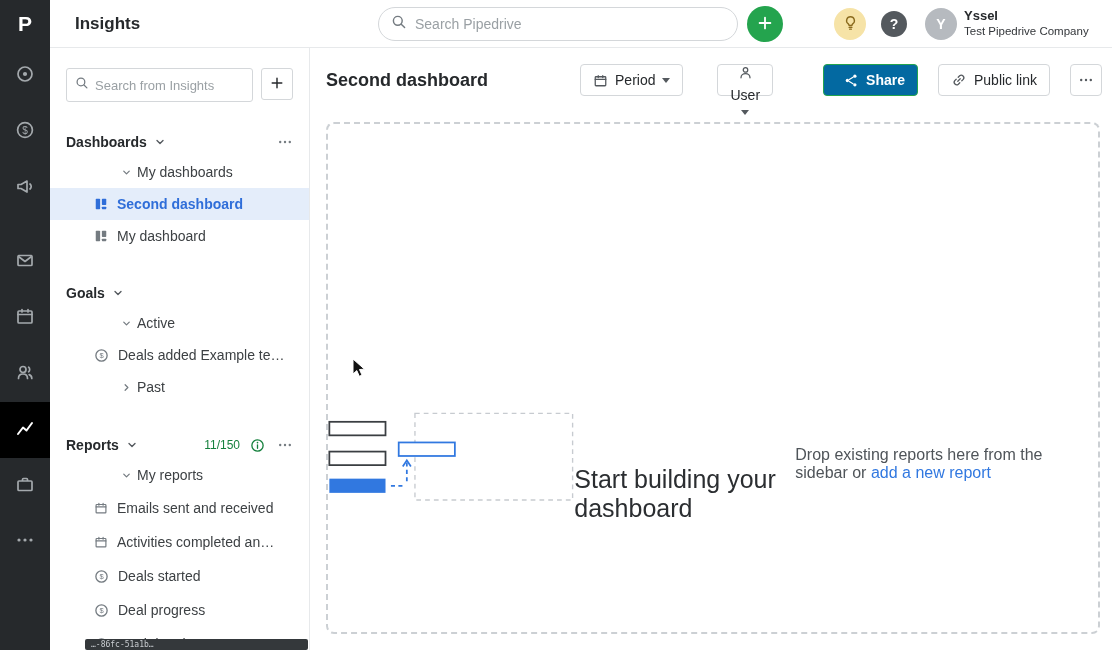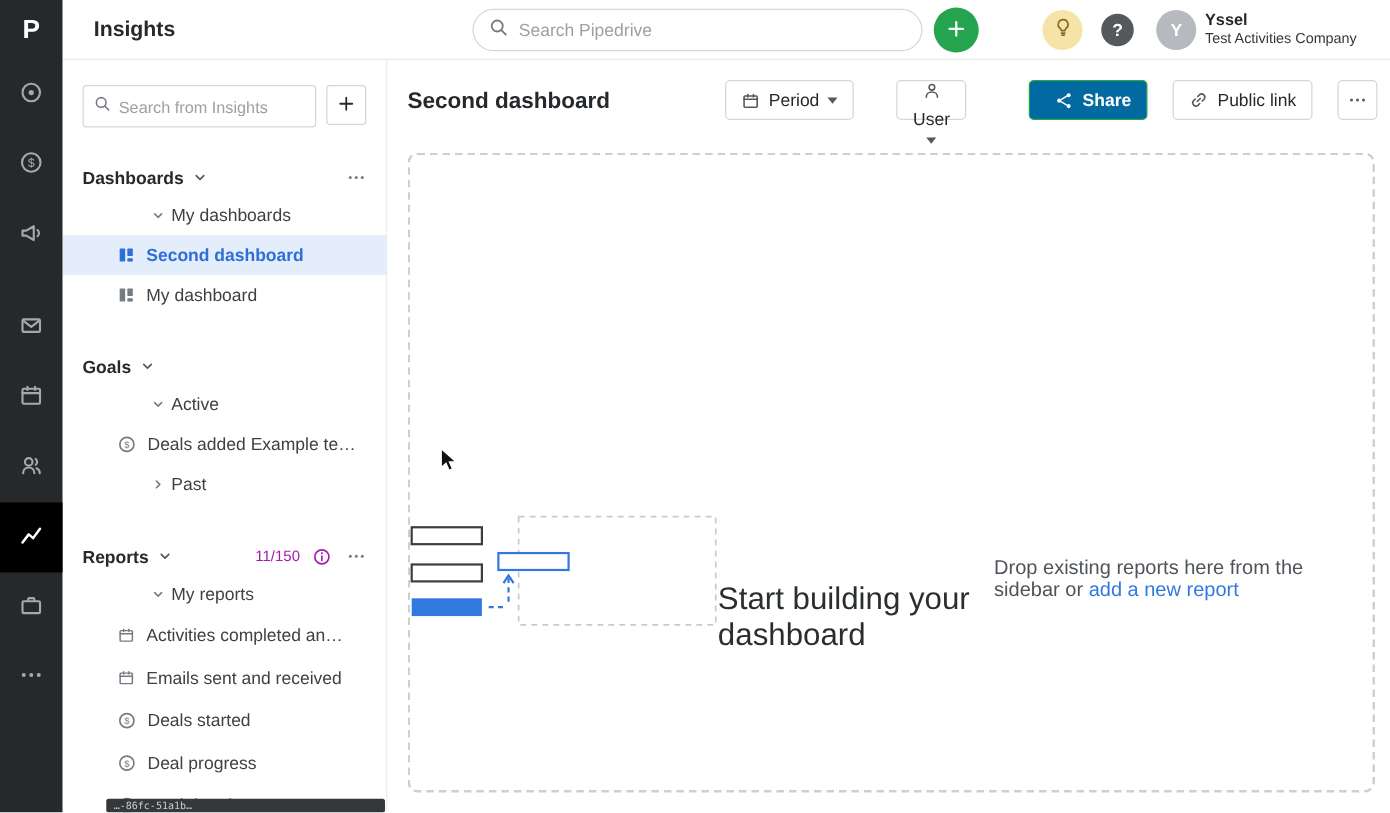--- a/index.html
+++ b/index.html
@@ -49,21 +49,21 @@
   .sb-search { flex:1; height:32px; border:1px solid #d4d7da; border-radius:3px;
     display:flex; align-items:center; gap:6px; padding:16px 8px; color:#747b81; }
   .sb-search input { border:none; outline:none; width:100%; font-size:13px;
     font-family:inherit; background:transparent; }
   .sb-search input::placeholder { color:#9aa0a4; }
   .sb-add { width:32px; height:32px; border:1px solid #d4d7da; border-radius:3px; background:#fff;
     color:#26292c; display:flex; align-items:center; justify-content:center; cursor:pointer; }
   .sb-section { display:flex; align-items:center; padding:0 16px; height:28px; cursor:pointer; }
   .sb-section .ttl { font-size:14px; font-weight:700; }
   .sb-section .chev { margin-left:7px; color:#54595e; display:flex; }
-  .sb-section .right { margin-left:auto; display:flex; align-items:center; color:#a21caf; }
+  .sb-section .right { margin-left:auto; display:flex; align-items:center; color:#15803d; }
   .sb-count { font-size:12px; margin-right:10px; }
   .sb-info { margin-right:12px; display:flex; }
   .mt26 { margin-top:26px; } .mt27 { margin-top:27px; } .mt28 { margin-top:28px; }
   .sb-row { display:flex; align-items:center; height:32px; font-size:14px; color:#3d4144;
     cursor:pointer; white-space:nowrap;padding-left:44px; }
   .sb-row.h34 { height:34px; }
   .sb-caret { width:16px; margin-left:24px; margin-right:3px; display:flex; justify-content:center;
     color:#747b81; }
   .sb-row.child { padding-left:44px; }
   .sb-row .icn { display:flex; margin-right:9px; color:#747b81; }
@@ -198,21 +198,21 @@
   <div class="tb-help">
       <span>?</span>
     </div>
 
   <div class="tb-avatar">
       <span>Y</span>
     </div>
 
   <div class="tb-user">
     <div class="name">Yssel</div>
-    <div class="company">Test Activities Company</div>
+    <div class="company">Test Pipedrive Company</div>
   </div>
 </header>
 
 <aside class="sidebar">
 
   <div class="sb-search-row">
     <div class="sb-search">
       <span><svg width="14" height="14" viewBox="0 0 20 20" fill="none" stroke="currentColor" stroke-width="1.8" stroke-linecap="round">
             <circle cx="8.5" cy="8.5" r="5.5"></circle>
             <path d="M12.8 12.8 L17 17"></path>
@@ -348,30 +348,30 @@
     <span class="lbl">My reports</span>
   </div>
 
   <div class="sb-row child h34">
     <span class="icn">
         <svg width="14" height="14" viewBox="0 0 20 20" fill="none" stroke="currentColor" stroke-width="1.7" stroke-linecap="round">
           <rect x="3" y="5" width="14" height="12" rx="1"></rect>
           <path d="M3 8.5 H17 M7 3.5 V6 M13 3.5 V6"></path>
         </svg>
       </span>
-    <span class="lbl">Activities completed an…</span>
+    <span class="lbl">Emails sent and received</span>
   </div>
   <div class="sb-row child h34">
     <span class="icn">
         <svg width="14" height="14" viewBox="0 0 20 20" fill="none" stroke="currentColor" stroke-width="1.7" stroke-linecap="round">
           <rect x="3" y="5" width="14" height="12" rx="1"></rect>
           <path d="M3 8.5 H17 M7 3.5 V6 M13 3.5 V6"></path>
         </svg>
       </span>
-    <span class="lbl">Emails sent and received</span>
+    <span class="lbl">Activities completed an…</span>
   </div>
   <div class="sb-row child h34">
     <span class="icn">
         <svg width="15" height="15" viewBox="0 0 16 16" fill="none" stroke="currentColor" stroke-width="1.4">
           <circle cx="8" cy="8" r="6"></circle>
           <text x="8" y="11" text-anchor="middle" font-size="8" fill="currentColor" stroke="none">$</text>
         </svg>
       </span>
     <span class="lbl">Deals started</span>
   </div>

